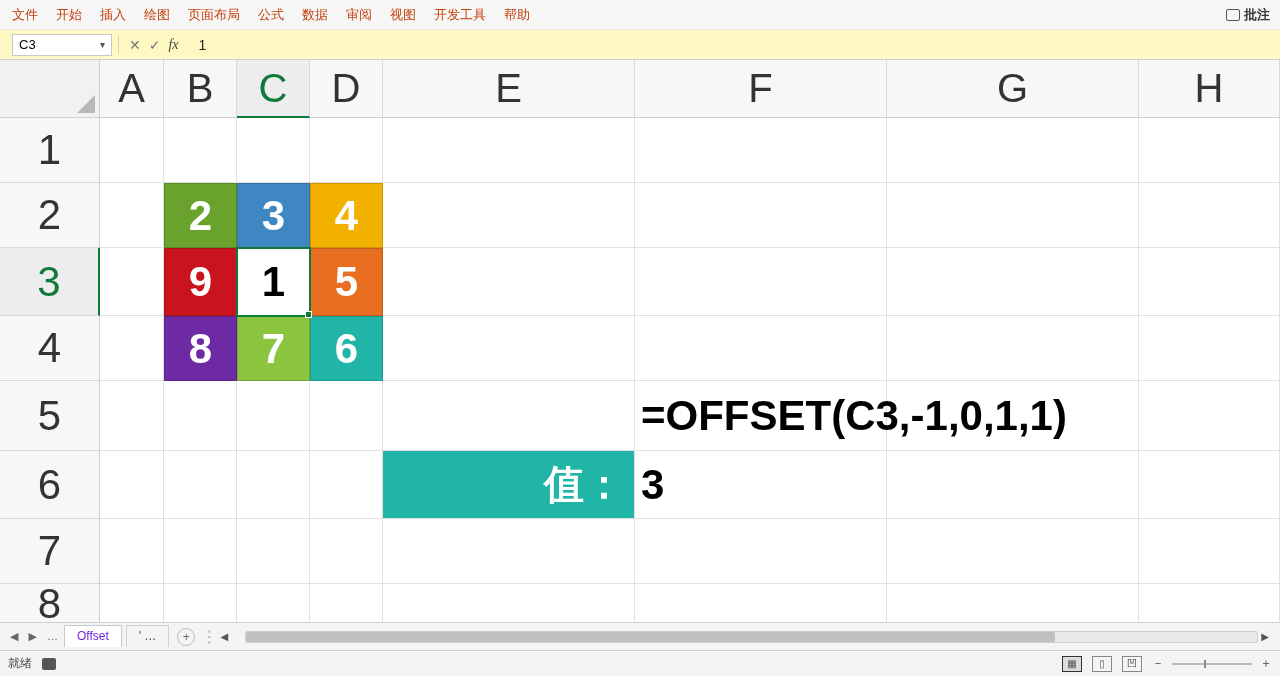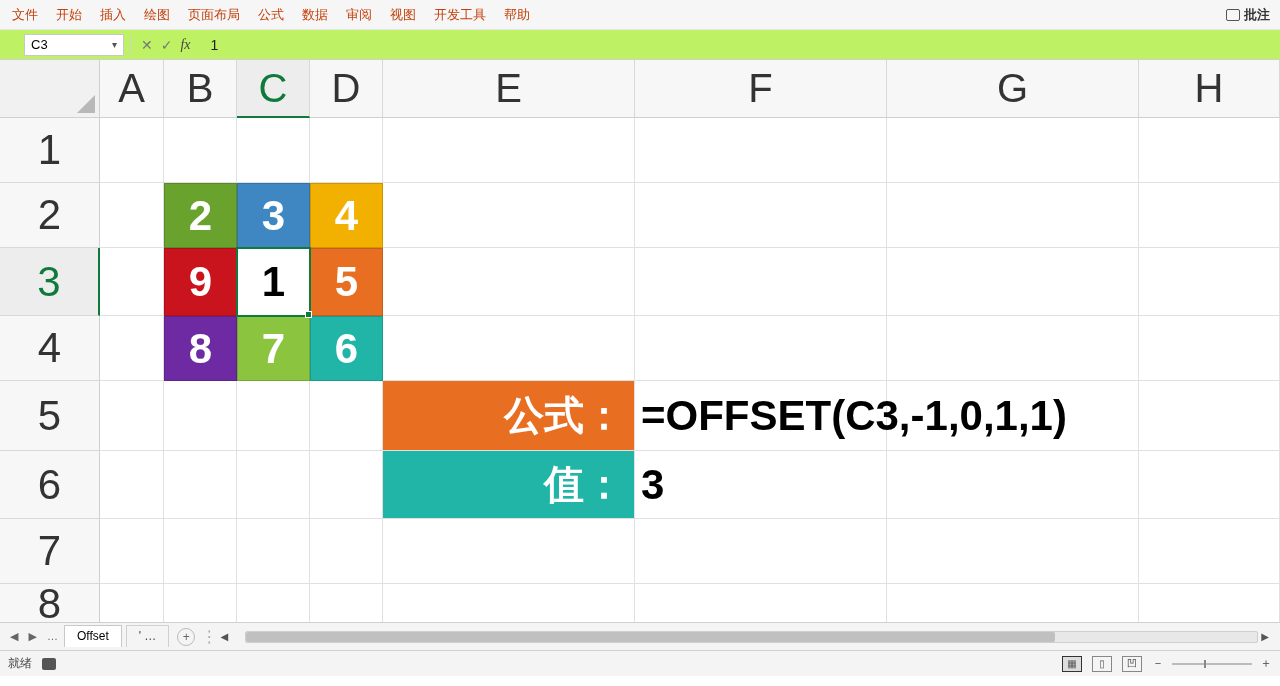--- a/index.html
+++ b/index.html
@@ -4,21 +4,21 @@
 <style>
   * { box-sizing: border-box; margin: 0; padding: 0; }
   html, body { width: 1280px; height: 686px; font-family: "Microsoft YaHei", Arial, sans-serif; overflow: hidden; background:#fff; }
   
   .menubar { height: 30px; background: #f6f6f6; display: flex; align-items: center; padding: 0 10px; border-bottom: 1px solid #e5e5e5; justify-content: space-between; }
   .menubar-left { display:flex; gap: 14px; }
   .menubar-left span { font-size: 13px; color:#c2410c; cursor:pointer; padding:4px 2px; }
   .menubar-right { display:flex; align-items:center; gap:4px; font-size:13px; font-weight:bold; color:#333; }
   .menubar-right .comment-icon { width:14px; height:12px; border:1.2px solid #555; border-radius:2px; position:relative; }
   
-  .formula-bar { height: 30px; display:flex; align-items:center; border-bottom:1px solid #d0d0d0; background:#bef264; padding:0 24px; }
+  .formula-bar { height: 30px; display:flex; align-items:center; border-bottom:1px solid #d0d0d0; background:#fef9c3; padding:0 12px; }
   .namebox { width:100px; height:22px; border:1px solid #c8c8c8; display:flex; align-items:center; justify-content:space-between; padding:0 6px; font-size:13px; background:#fff; }
   .namebox .chev { font-size:10px; color:#555; }
   .fb-sep { width:1px; height:18px; background:#d0d0d0; margin:0 6px; }
   .fb-btns { display:flex; align-items:center; gap:8px; padding:0 4px; }
   .fb-btn { font-size:14px; color:#777; cursor:pointer; }
   .fb-fx { font-style:italic; font-family:"Times New Roman",serif; font-size:14px; color:#444; }
   .formula-input { flex:1; height:22px; margin-left:10px; font-size:14px; color:#222; display:flex; align-items:center; padding-left:6px; }
   
   .grid-area { position:relative; height: 562px; overflow:hidden; background:#fff; }
   .corner { position:absolute; left:0; top:0; width:100px; height:58px; background:#f1f1f1; border-right:1px solid #d0d0d0; border-bottom:1px solid #d0d0d0; }
@@ -36,21 +36,21 @@
   .fill-handle { position:absolute; right:-3px; bottom:-3px; width:7px; height:7px; background:#0f7a3c; border:1px solid #fff; z-index:4; }
   
   .square { border:1px solid rgba(0,0,0,0.15); }
   
   .label-cell { justify-content:flex-end; padding-right:10px; color:#fff; font-weight:700; font-size:40px; font-family:"Microsoft YaHei",sans-serif; }
   .value-cell { justify-content:flex-start; padding-left:6px; color:#000; font-weight:700; font-size:42px; font-family:Arial,sans-serif; }
   
   .sheettabs { height:28px; border-top:1px solid #d0d0d0; background:#f4f4f4; display:flex; align-items:center; padding:0 8px; position:relative; }
   .st-nav { display:flex; gap:6px; font-size:11px; color:#666; }
   .st-nav span { cursor:pointer; padding:2px; }
-  .tab { height:22px; background:#fff; border:1px solid #c8c8c8; border-bottom:none; padding:0 12px; margin-left:4px; display:flex; align-items:center; font-size:12px; color:#000000; cursor:pointer; position:relative; top:-1px; }
+  .tab { height:22px; background:#fff; border:1px solid #c8c8c8; border-bottom:none; padding:0 12px; margin-left:4px; display:flex; align-items:center; font-size:12px; color:#6d28d9; cursor:pointer; position:relative; top:-1px; }
   .tab.inactive { background:#f4f4f4; color:#444; border-color:#d0d0d0; }
   .tab-add { width:18px; height:18px; border:1px solid #bbb; border-radius:9px; display:flex; align-items:center; justify-content:center; margin-left:8px; font-size:12px; color:#666; cursor:pointer; }
   .hscroll { flex:1; height:12px; margin-left:14px; background:#e8e8e8; border:1px solid #cfcfcf; position:relative; border-radius:2px; }
   .hscroll-thumb { position:absolute; left:0; top:0; height:100%; width:80%; background:#c0c0c0; border-radius:2px; }
   .hscroll-arrow { width:14px; height:12px; display:flex; align-items:center; justify-content:center; font-size:10px; color:#555; }
   
   .statusbar { height:26px; border-top:1px solid #d0d0d0; background:#f4f4f4; display:flex; align-items:center; justify-content:space-between; padding:0 8px; font-size:12px; color:#444; }
   .sb-left { display:flex; align-items:center; gap:10px; }
   .sb-macro { width:14px; height:12px; background:#555; border-radius:2px; }
   .sb-right { display:flex; align-items:center; gap:10px; }
@@ -191,21 +191,20 @@
       <div class="cell square" style="left: 210px; top: 65px; width: 73px; height: 65px; background: rgb(242, 177, 0); color: rgb(255, 255, 255);">4</div>
       <div class="cell square" style="left: 64px; top: 130px; width: 73px; height: 68px; background: rgb(201, 20, 29); color: rgb(255, 255, 255);">9</div>
       <div class="cell square" style="left: 137px; top: 130px; width: 73px; height: 68px; background: rgb(255, 255, 255); color: rgb(0, 0, 0);">1</div>
       <div class="cell square" style="left: 210px; top: 130px; width: 73px; height: 68px; background: rgb(232, 111, 34); color: rgb(255, 255, 255);">5</div>
       <div class="cell square" style="left: 64px; top: 198px; width: 73px; height: 65px; background: rgb(109, 42, 162); color: rgb(255, 255, 255);">8</div>
       <div class="cell square" style="left: 137px; top: 198px; width: 73px; height: 65px; background: rgb(139, 197, 63); color: rgb(255, 255, 255);">7</div>
       <div class="cell square" style="left: 210px; top: 198px; width: 73px; height: 65px; background: rgb(33, 181, 168); color: rgb(255, 255, 255);">6</div>
       <div class="cell selected" style="left: 137px; top: 130px; width: 73px; height: 68px; background: transparent;">
         <div class="fill-handle"></div>
       </div>
-      <div class="cell label-cell" style="left: 283px; top: 263px; width: 252px; height: 70px; background: rgb(232, 111, 34);">公式：</div>
       <div class="cell value-cell" style="left: 535px; top: 263px; width: 568px; height: 70px; border: none;">=OFFSET(C3,-1,0,1,1)</div>
       <div class="cell label-cell" style="left: 283px; top: 333px; width: 252px; height: 68px; background: rgb(33, 181, 168);">值：</div>
       <div class="cell value-cell" style="left: 535px; top: 333px; width: 252px; height: 68px; border: none;">3</div>
     </div>
 </div>
 
 <div class="sheettabs">
   <div class="st-nav">
     <span>◀</span>
     <span>▶</span>

